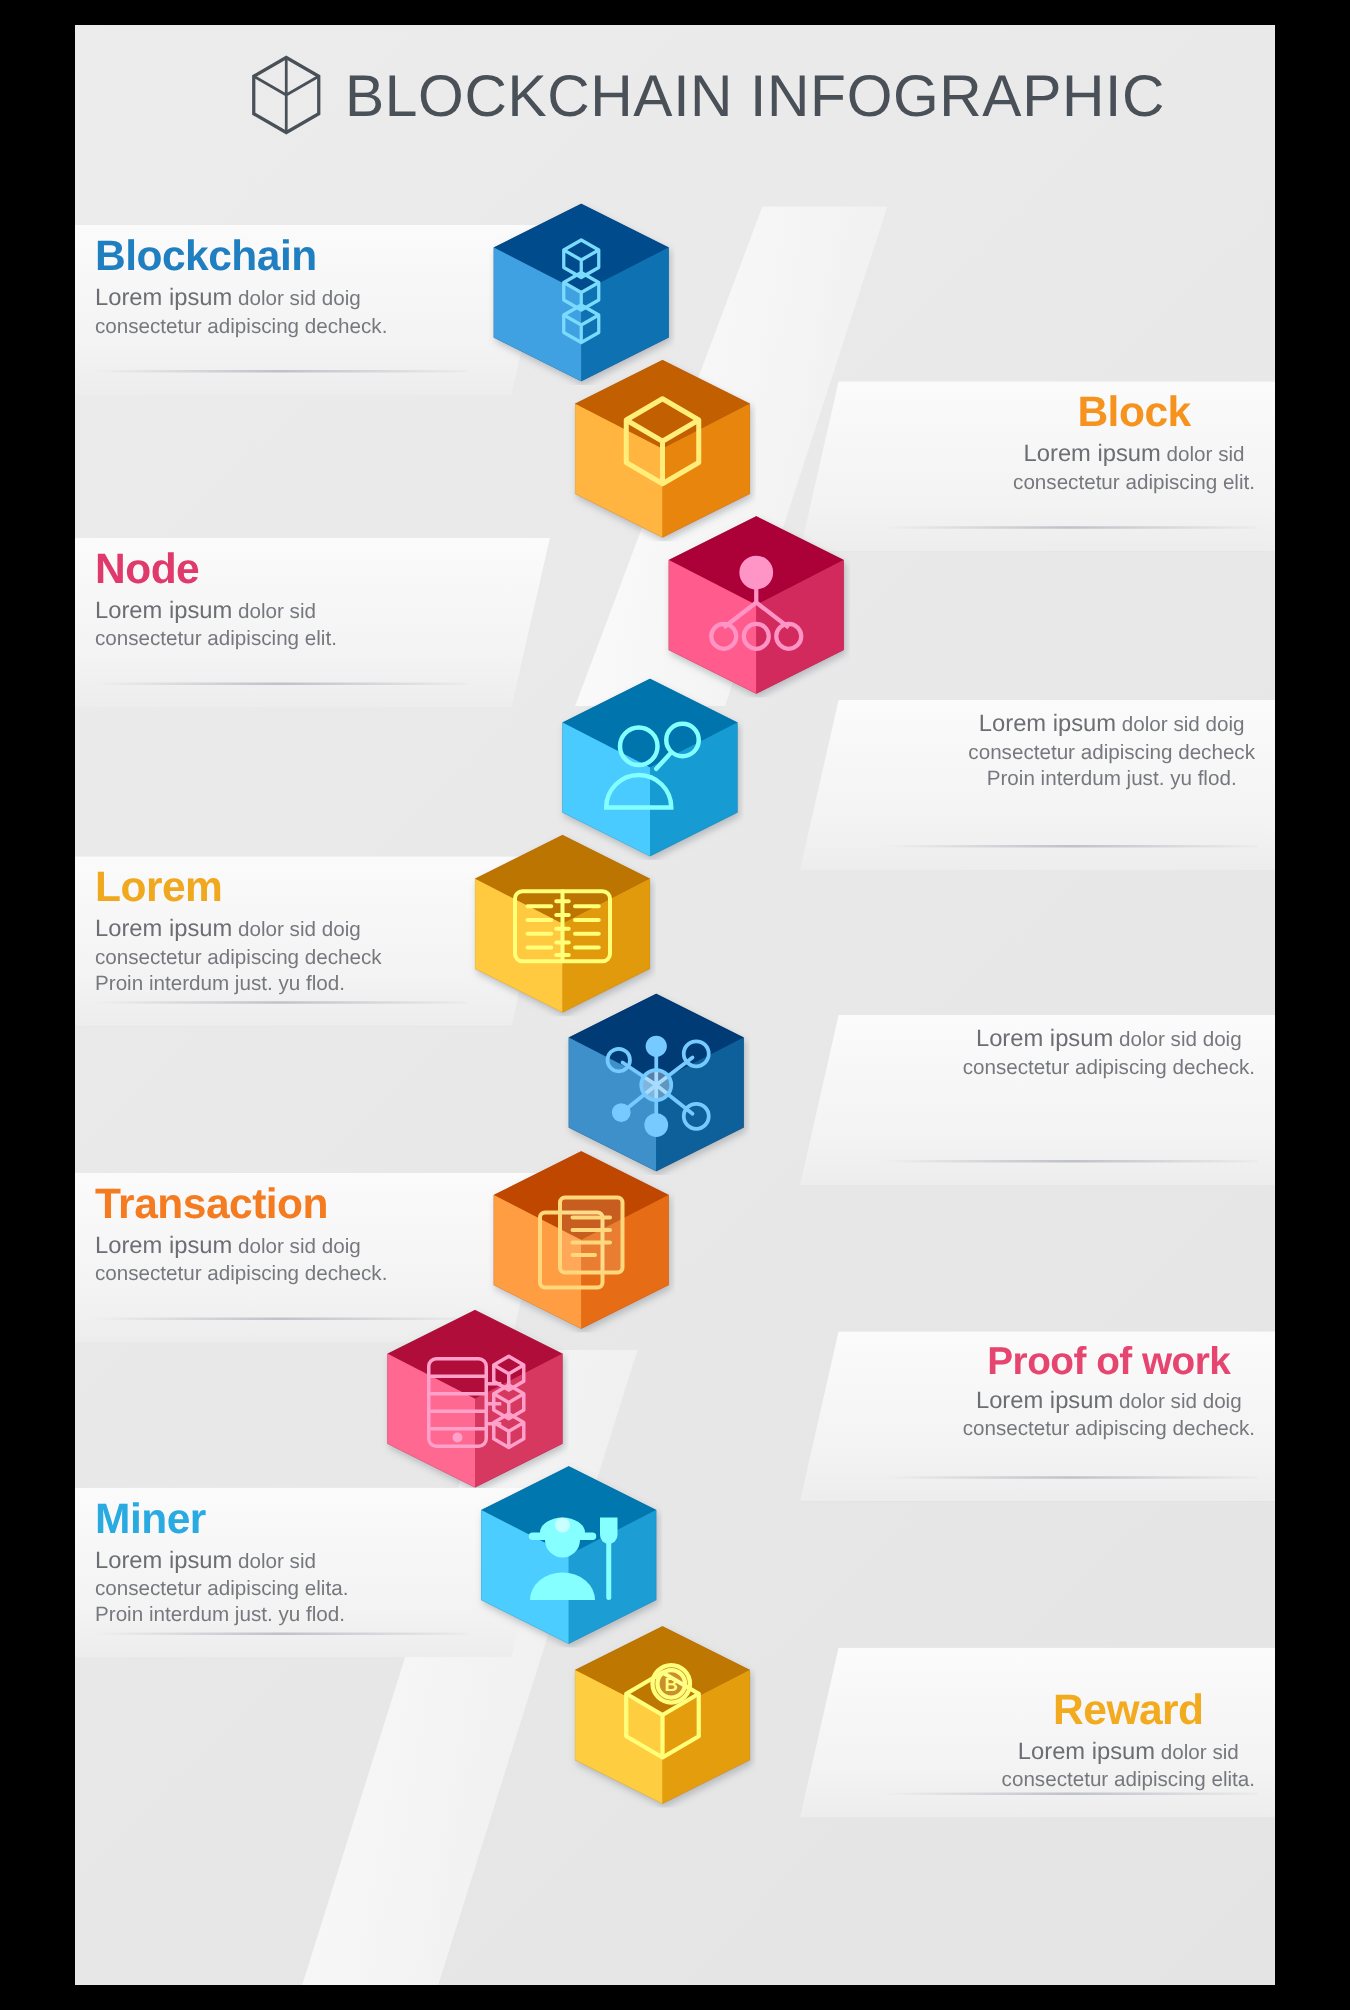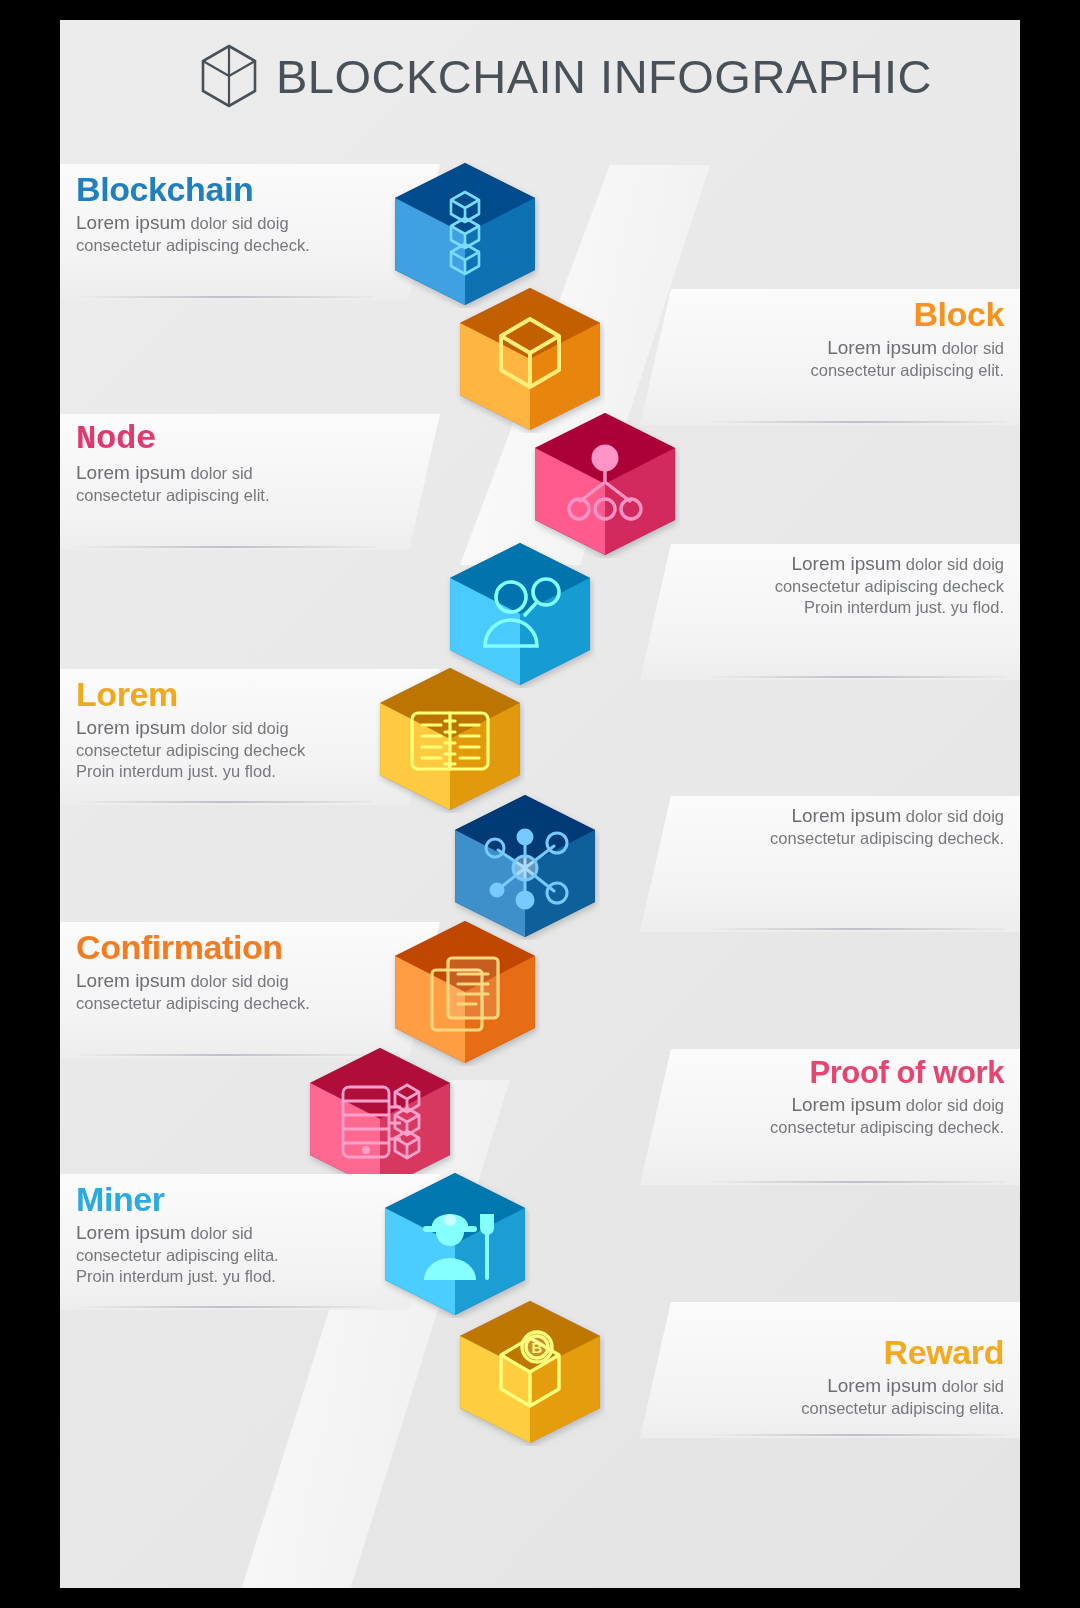--- a/index.html
+++ b/index.html
@@ -35,37 +35,37 @@
   .title{
     font-size:47px;letter-spacing:.5px;color:#4a5058;font-weight:400;
     font-family:"Liberation Sans",sans-serif;white-space:nowrap;
   }
 
   
   .row{position:absolute;left:0;width:960px;height:150px;}
 
   
   .panel{
-    position:absolute;top:4px;height:136px;
+    position:absolute;top:20px;height:136px;
     background:linear-gradient(180deg,#fbfbfb 0%,#f3f3f3 72%,#ededed 100%);
   }
   .panel.left{
     left:-6px;width:386px;
     clip-path:polygon(0 0,100% 0,92% 100%,0 100%);
     box-shadow:3px 5px 9px -3px rgba(125,130,140,.45);
   }
   .panel.right{
     right:-6px;width:386px;
     clip-path:polygon(8% 0,100% 0,100% 100%,0 100%);
     box-shadow:-3px 5px 9px -3px rgba(125,130,140,.45);
   }
 
   .txtblock{position:absolute;top:8px;}
   .txtblock.l{left:22px;text-align:left;}
-  .txtblock.r{right:22px;text-align:right;}
+  .txtblock.r{right:22px;text-align:center;}
 
   .h{
     margin:0 0 4px 0;font-size:34px;font-weight:bold;line-height:1.03;
     letter-spacing:-.4px;
   }
   .h.small{font-size:31px;}
   .body{font-size:16.5px;line-height:1.26;color:#76787d;}
   .body .lead{font-size:19px;color:#6c6e73;}
 
   
@@ -166,21 +166,21 @@
       <path d="M75,34 L104,51 L104,85 L75,102 L46,85 L46,51 Z"></path>
       <path d="M46,51 L75,68 L104,51 M75,68 L75,102"></path>
     </g>
   </svg>
             </div>
           </div>
         </div>
         <div class="row" style="top: 390px;">
           <div class="panel left">
             <div class="txtblock l">
-              <div class="h" style="color: rgb(224, 57, 107); font-family: Liberation Mono, monospace;">Node</div>
+              <div class="h" style="color: rgb(224, 57, 107);">Node</div>
               <div class="body">
                 <div><span class="lead">Lorem ipsum</span><span> dolor sid</span></div>
                 <div><span>consectetur adipiscing elit.</span></div>
               </div>
             </div>
           </div>
           <div class="hairline" style="top: 136px; width: 300px; left: 14px;"></div>
           <div class="hexwrap" style="left: 470px; top: 0px;">
             <div class="hex">
               <svg viewBox="0 0 150 148">
@@ -320,21 +320,21 @@
       <circle cx="75" cy="108" r="8" fill="#77caff"></circle>
       <circle cx="107" cy="101" r="10"></circle>
     </g>
   </svg>
             </div>
           </div>
         </div>
         <div class="row" style="top: 898px;">
           <div class="panel left">
             <div class="txtblock l">
-              <div class="h" style="color: rgb(244, 123, 32);">Confirmation</div>
+              <div class="h" style="color: rgb(244, 123, 32);">Transaction</div>
               <div class="body">
                 <div><span class="lead">Lorem ipsum</span><span> dolor sid doig</span></div>
                 <div><span>consectetur adipiscing decheck.</span></div>
               </div>
             </div>
           </div>
           <div class="hairline" style="top: 136px; width: 300px; left: 14px;"></div>
           <div class="hexwrap" style="left: 330px; top: 0px;">
             <div class="hex">
               <svg viewBox="0 0 150 148">

